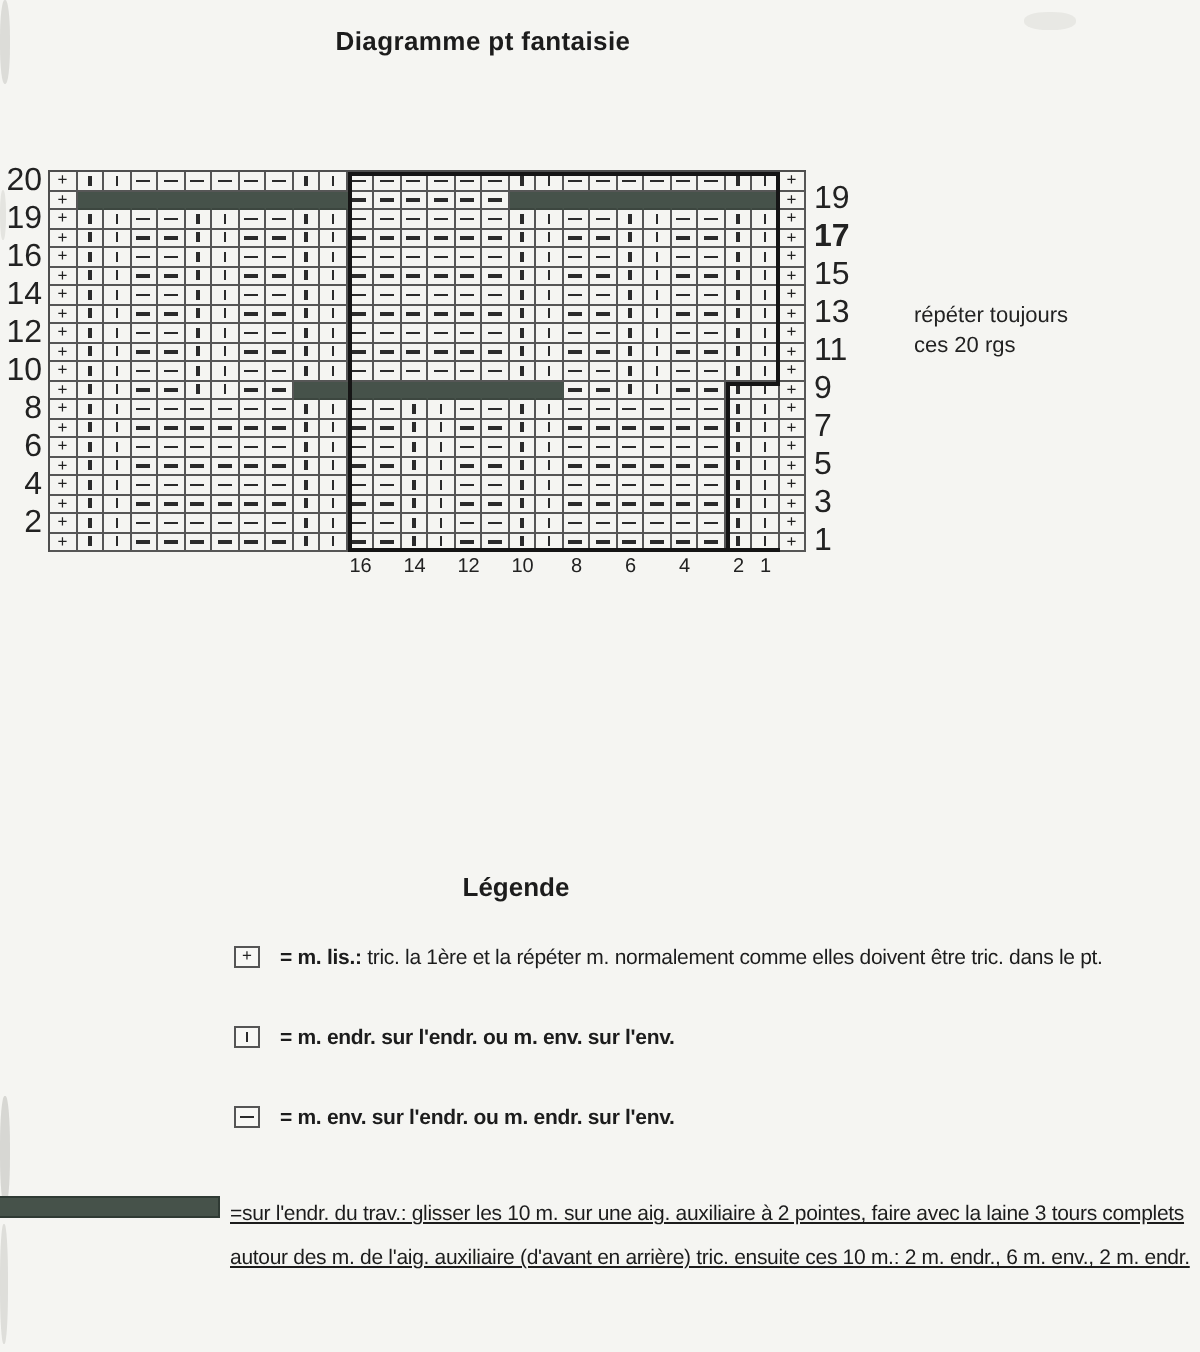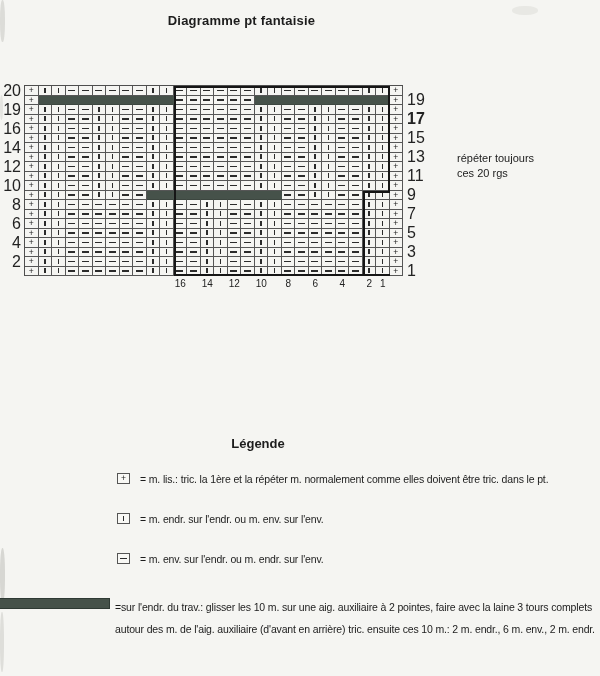--- a/index.html
+++ b/index.html
@@ -36,22 +36,22 @@
   .side-note{position:absolute;left:457px;top:151px;font-size:11px;line-height:15px;color:#222;}
   
   .legend-title{position:absolute;top:436px;left:0;width:516px;text-align:center;font-size:13px;font-weight:bold;}
   .litem{position:absolute;left:0;width:600px;font-size:10.5px;}
   .li1{top:473px;} .li2{top:513px;} .li3{top:553px;} .li4{top:596px;}
   .lbox{
     position:absolute;left:117px;top:0;box-sizing:border-box;width:13px;height:11px;
     border:1px solid #555;display:flex;align-items:center;justify-content:center;background:#f8f8f5;
   }
   .ltext{position:absolute;left:140px;top:0;white-space:nowrap;letter-spacing:-.15px;line-height:13px;}
-  .li4 .ltext{left:115px;width:480px;white-space:normal;line-height:22px;}
-  .ltext b{font-weight:normal;}
+  .li4 .ltext{left:115px;width:480px;white-space:normal;line-height:22px;text-decoration:underline;}
+  .ltext b{font-weight:bold;}
   .bar-swatch{position:absolute;left:0;top:2px;width:110px;height:11px;border:1px solid #2f3a34;border-left:none;box-sizing:border-box;}
   
   .artifact{position:absolute;border-radius:45%;}
 </style>
 </head>
 <body>
 
 <div class="artifact" style="left:0;top:0;width:5px;height:42px;background:#dcdcd8;"></div>
 <div class="artifact" style="left:0;top:95px;width:3px;height:25px;background:#e4e4e0;"></div>
 <div class="artifact" style="left:0;top:548px;width:5px;height:55px;background:#d7d7d3;"></div>

